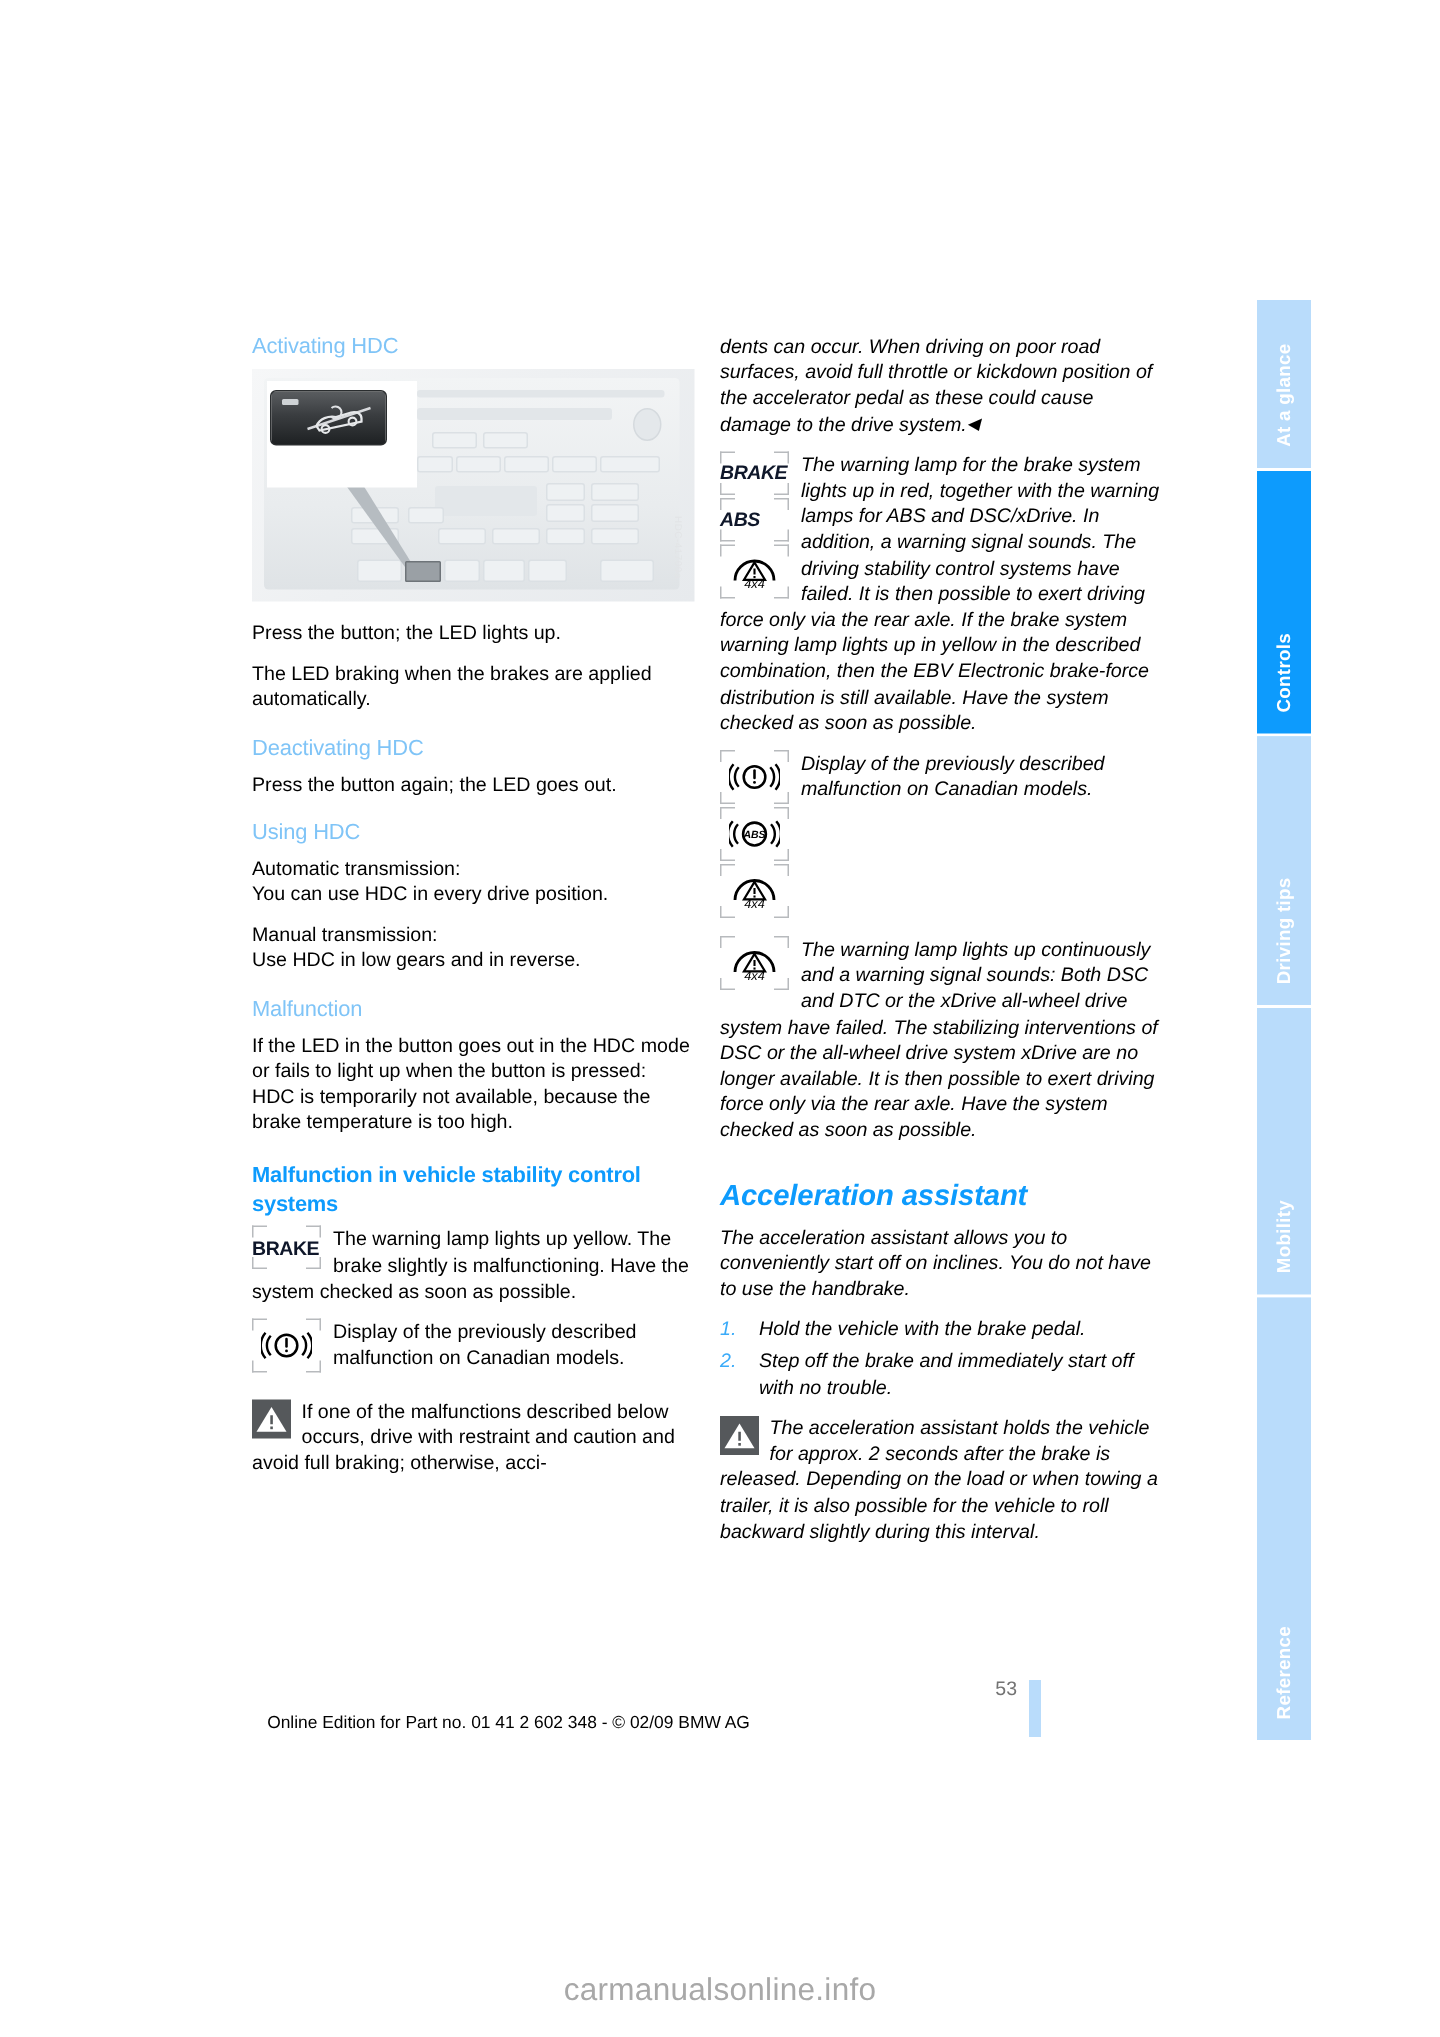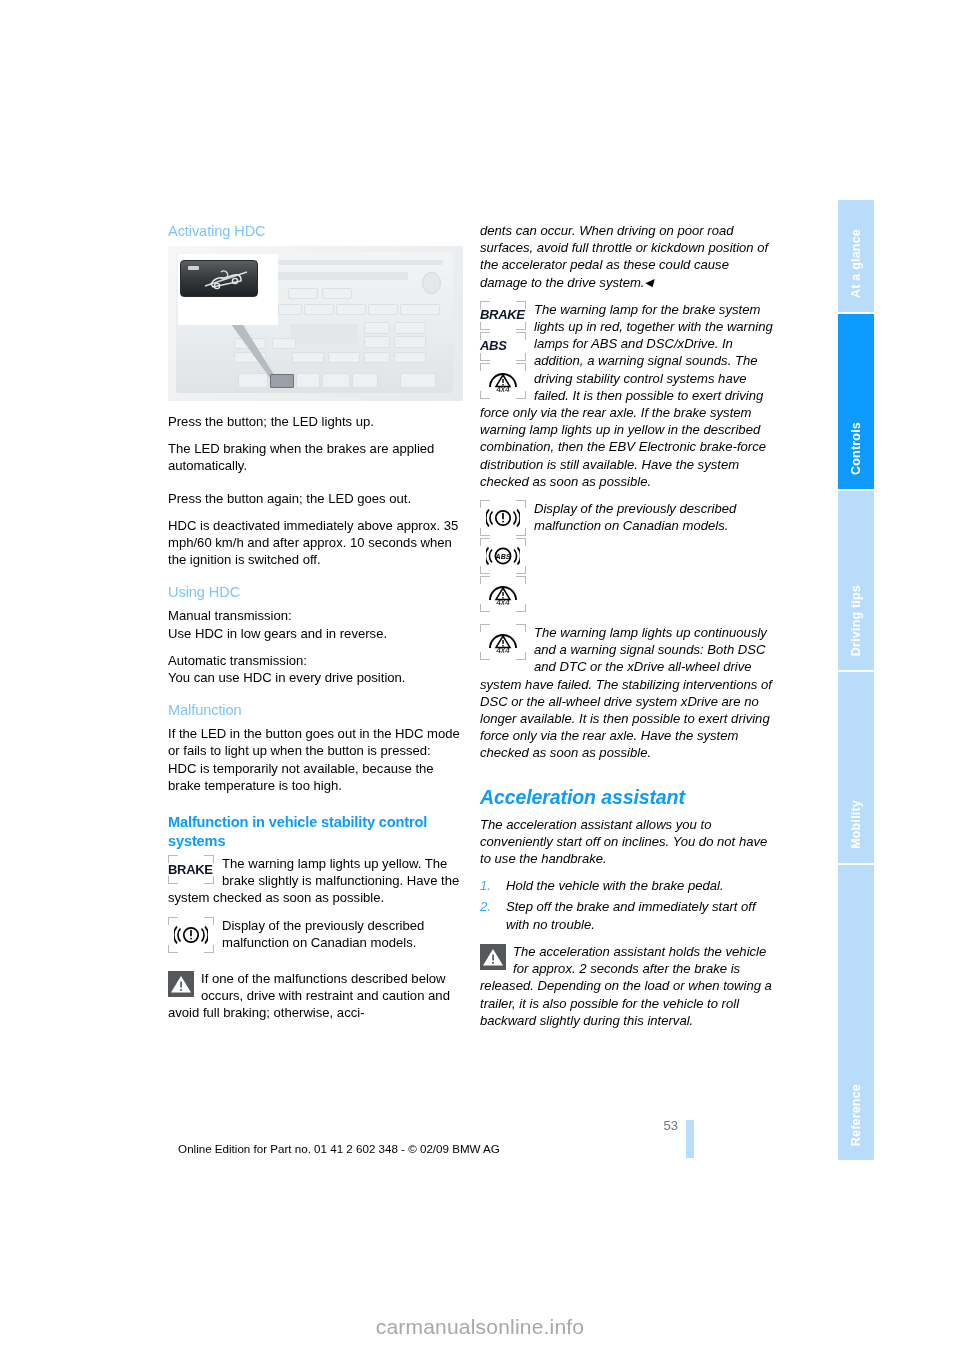--- a/index.html
+++ b/index.html
@@ -420,29 +420,29 @@
         </svg>
       </div>
 
       <div class="img-ref">HDC-41700a</div>
     </div>
 
     <p class="body">Press the button; the LED lights up.</p>
     <p class="body">The LED braking when the brakes are applied automatically.</p>
 
     <div class="spacer-sm"></div>
+    <h2 class="sub">Deactivating HDC</h2>
     <p class="body">Press the button again; the LED goes out.</p>
-    <p class="body">HDC is deactivated immediately above approx. 35 mph/60 km/h and after approx. 10 seconds when the ignition is switched off.</p>
 
     <div class="spacer-sm"></div>
     <h2 class="sub">Using HDC</h2>
+    <p class="body" style="white-space:pre-line;">Automatic transmission:
+You can use HDC in every drive position.</p>
     <p class="body" style="white-space:pre-line;">Manual transmission:
 Use HDC in low gears and in reverse.</p>
-    <p class="body" style="white-space:pre-line;">Automatic transmission:
-You can use HDC in every drive position.</p>
 
     <div class="spacer-sm"></div>
     <h2 class="sub">Malfunction</h2>
     <p class="body" style="white-space:pre-line;">If the LED in the button goes out in the HDC mode or fails to light up when the button is pressed:
 HDC is temporarily not available, because the brake temperature is too high.</p>
 
     <div class="spacer-md"></div>
     <h2 class="sub-strong">Malfunction in vehicle stability control systems</h2>
 
     <div class="lamp-block clearfix">

